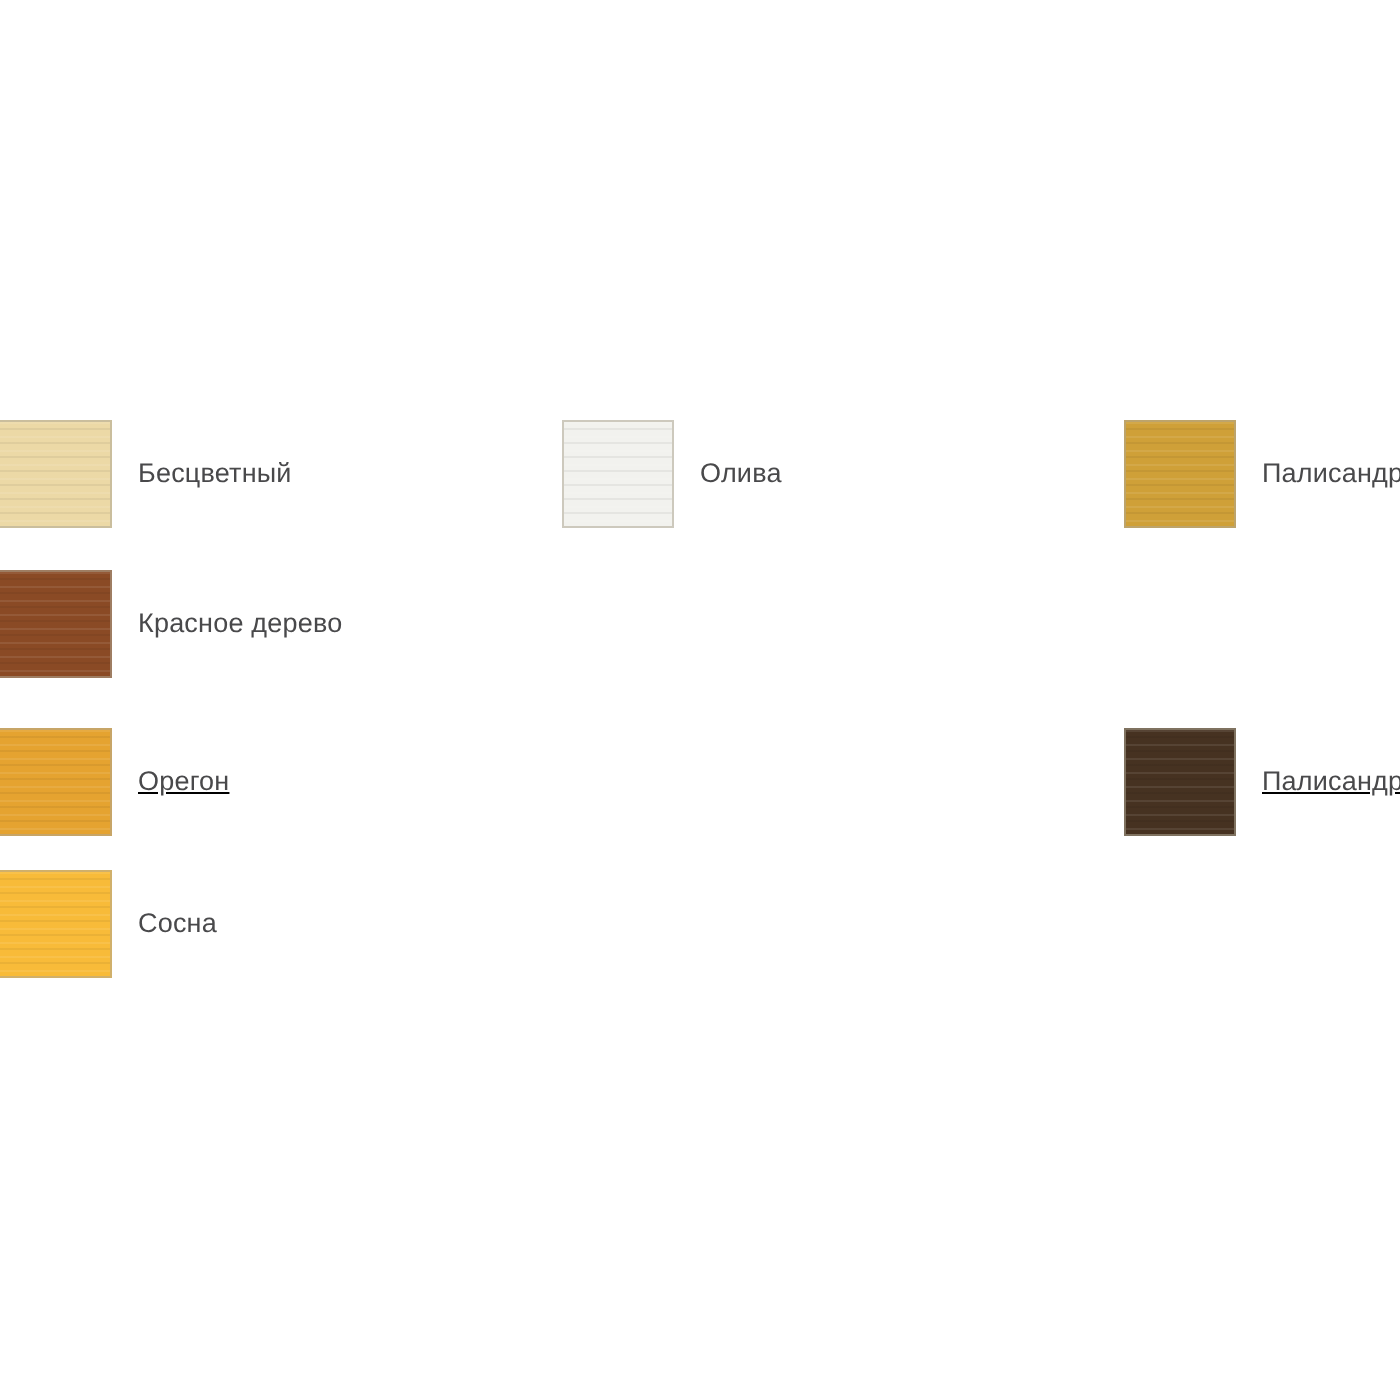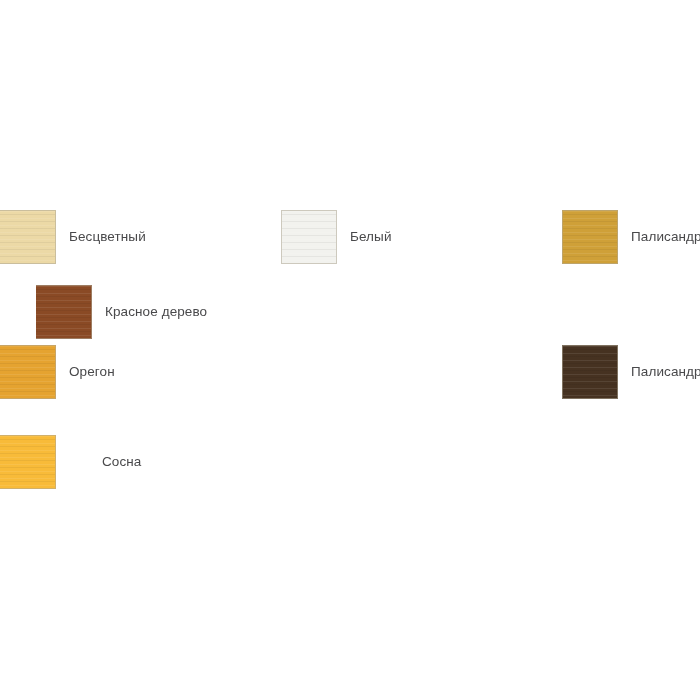--- a/index.html
+++ b/index.html
@@ -68,41 +68,41 @@
     letter-spacing: 0.1px;
   }
 
   
   .col-0 { left: 0px; }
   .col-1 { left: 281px; }
   .col-2 { left: 562px; }
 
   
   .row-0 { top: 210px; text-align: center; }
-  .row-1 { top: 285px; padding-left: 36px; }
-  .row-2 { top: 345px; }
-  .row-3 { top: 435px; gap: 33px; }
+  .row-1 { top: 285px; }
+  .row-2 { top: 364px; text-decoration: underline; }
+  .row-3 { top: 435px; }
 
   
   .col-0 .swatch-chip {
     border-left: none;
     margin-left: 0;
   }
 </style>
 </head>
 <body>
 
 <div id="palette">
     <div class="swatch-cell col-0 row-0">
       <div class="swatch-chip" style="background-color: rgb(236, 217, 166);"></div>
       <span class="swatch-label">Бесцветный</span>
     </div>
     <div class="swatch-cell col-1 row-0">
       <div class="swatch-chip" style="background-color: rgb(242, 242, 238);"></div>
-      <span class="swatch-label">Белый</span>
+      <span class="swatch-label">Олива</span>
     </div>
     <div class="swatch-cell col-2 row-0">
       <div class="swatch-chip" style="background-color: rgb(207, 160, 56);"></div>
       <span class="swatch-label">Палисандр</span>
     </div>
     <div class="swatch-cell col-0 row-1">
       <div class="swatch-chip" style="background-color: rgb(138, 74, 37);"></div>
       <span class="swatch-label">Красное дерево</span>
     </div>
     <div class="swatch-cell col-0 row-2">

